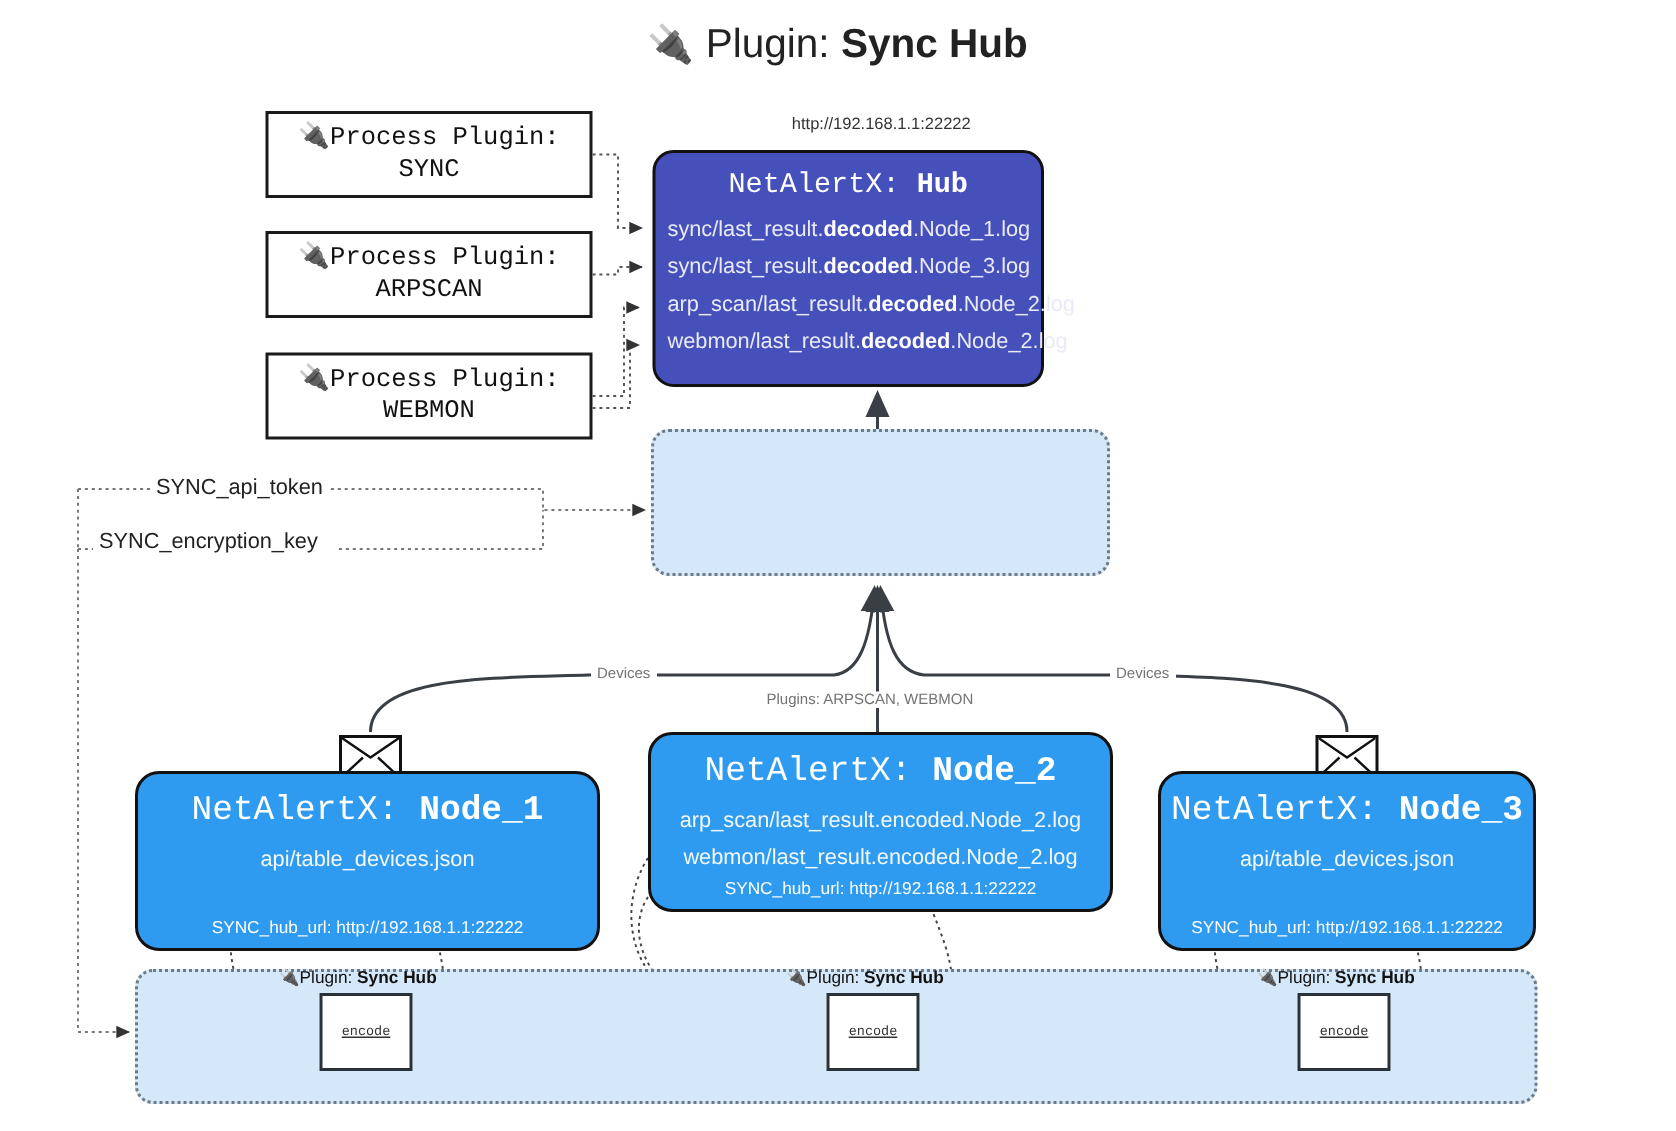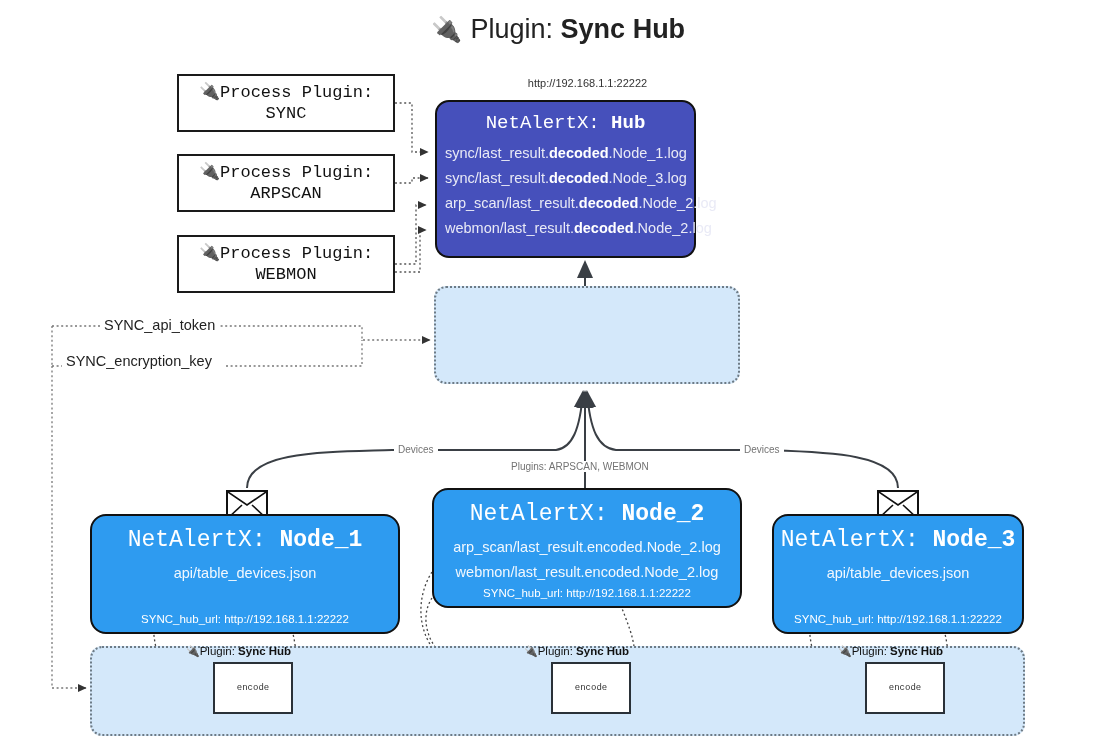--- a/index.html
+++ b/index.html
@@ -73,23 +73,23 @@
   
   .env{position:absolute;width:42px;height:30px;background:#fff;border:2px solid #111;
        box-sizing:border-box;}
   #env0{left:226px;top:490px;}
   #env1{left:564px;top:490px;}
   #env2{left:877px;top:490px;}
 
   
   .strip{position:absolute;left:90px;top:646px;width:935px;height:90px;
          background:#d4e8fa;border:2px dotted #6d7b86;border-radius:12px;box-sizing:border-box;}
-  .enc-box{position:absolute;width:80px;height:52px;background:#ffffff;border:2px solid #2a3138;
+  .enc-box{position:absolute;width:62px;height:52px;background:#ffffff;border:2px solid #2a3138;
            box-sizing:border-box;display:flex;align-items:center;justify-content:center;
-           font-family:"Liberation Mono", monospace;font-size:9px;color:#333;}
+           font-family:"Liberation Mono", monospace;font-size:9px;color:#333;text-decoration:underline;}
   #enc0{left:213px;top:662px;}
   #enc1{left:551px;top:662px;}
   #enc2{left:865px;top:662px;}
   .enc-cap{position:absolute;font-size:11.5px;color:#111;white-space:nowrap;}
   .enc-cap b{font-weight:bold;}
   #cap0{left:186px;top:645px;}
   #cap1{left:524px;top:645px;}
   #cap2{left:838px;top:645px;}
   .plugmini{font-size:11px;}
 </style>

